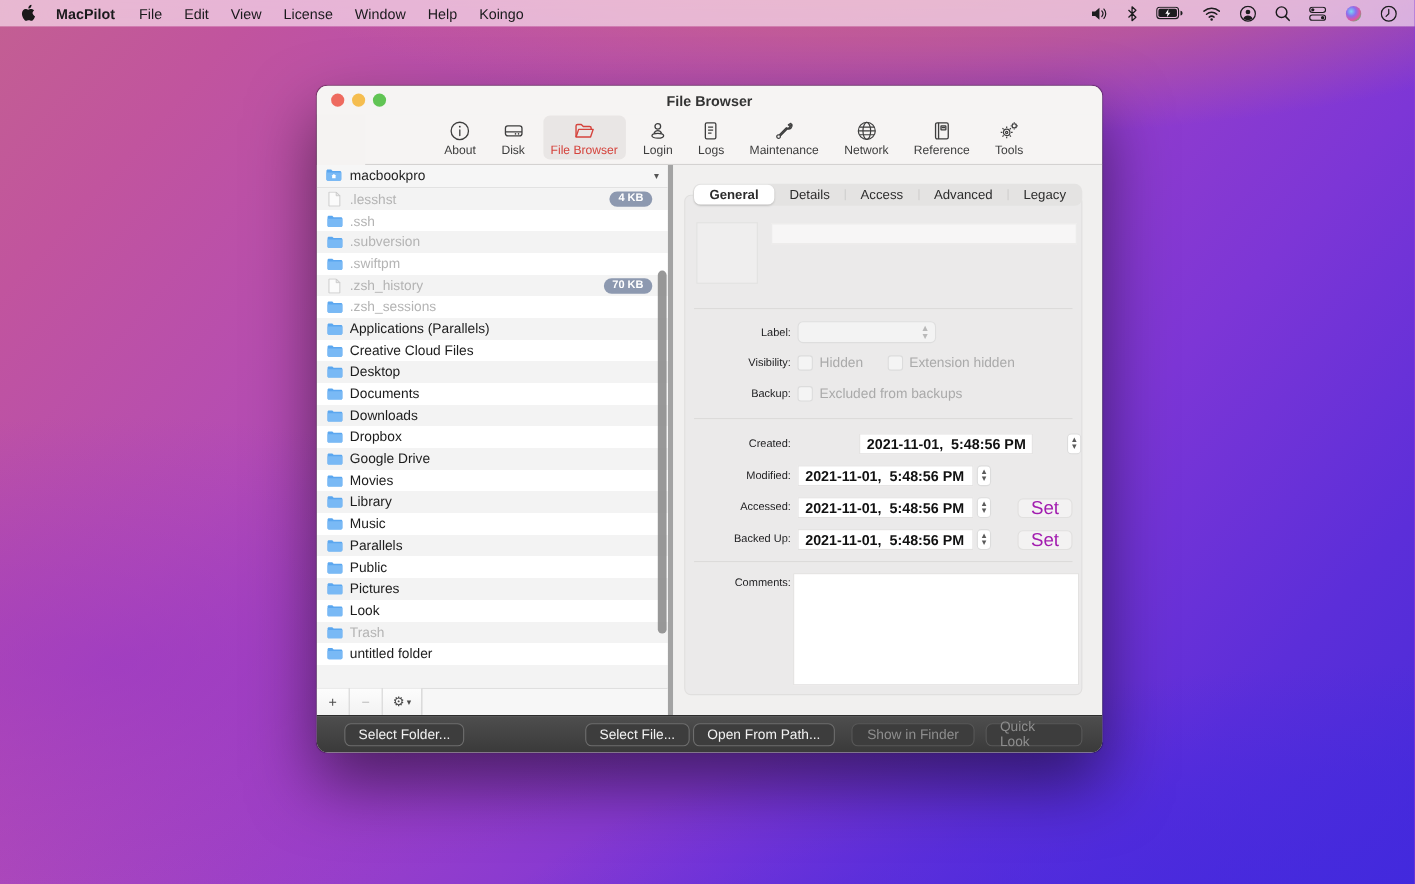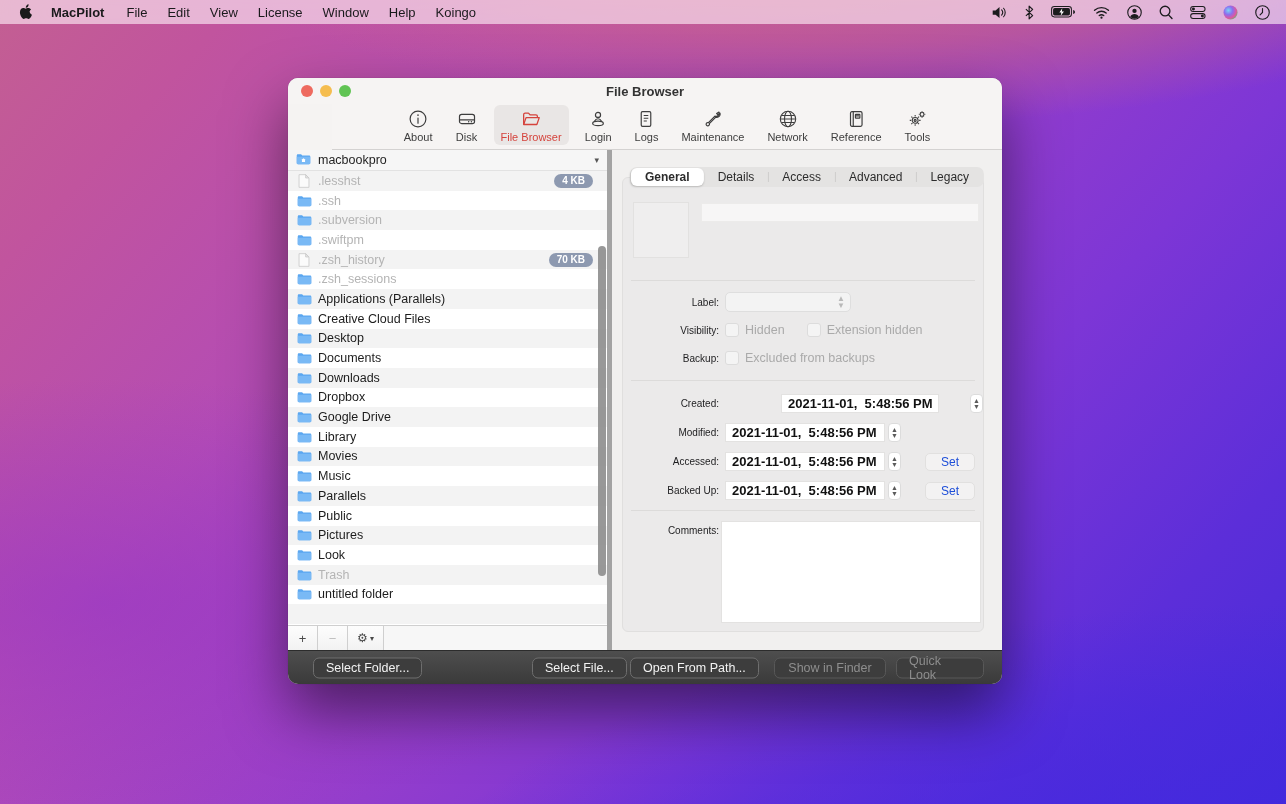--- a/index.html
+++ b/index.html
@@ -89,21 +89,21 @@
     display:flex; align-items:center; justify-content:flex-end; padding-right:5px; }
   .popup .chevs { color:#b9b9b9; font-size:8px; line-height:7px; text-align:center; }
   .chk { width:14px; height:14px; border-radius:3px; background:#f4f4f4; border:1px solid #dcdcdc; flex:0 0 14px; }
   .chk-label { font-size:12.5px; color:#aaaaaa; margin-left:6px; }
   .chk-group { display:flex; align-items:center; }
   .date-field { width:160px; height:19px; background:#fff; border:1px solid #e3e2e1; font-size:13px; color:#111;
     display:flex; align-items:center; padding-left:6px; white-space:pre;font-weight:bold; }
   .stepper { width:13px; height:19px; margin-left:3px; background:#fff; border:1px solid #dcdcdc; border-radius:4px;
     display:flex; flex-direction:column; align-items:center; justify-content:center; color:#5a5a5a; font-size:7px; line-height:6px; }
   .set-btn { width:50px; height:18px; margin-left:24px; background:#f3f2f2; border:1px solid #e1e0df; border-radius:5px;
-    font-size:12px; color:#1d4ed8; display:flex; align-items:center; justify-content:center; }
+    font-size:17px; color:#a21caf; display:flex; align-items:center; justify-content:center; }
   .comments-label { align-items:flex-start; }
   .comments-area { position:absolute; left:98px; right:2px; top:343px; height:102px; background:#fff; border:1px solid #e3e2e1; }
 
   
   .footer { position:relative; height:34px; flex:0 0 34px; background:linear-gradient(#4e4e4e,#3a3a3a); border-top:1px solid #2c2c2c; }
   .f-btn { position:absolute; top:50%; transform:translateY(-50%); height:21px; border-radius:6px;
     background:#3d3d3d; border:1px solid #6e6e6e; color:#f2f2f2; font-size:12.5px;
     display:flex; align-items:center; justify-content:center; padding:0 12px; cursor:default; }
   .f-btn.disabled { color:#8e8e8e; border-color:#585858; }
 </style>
@@ -482,33 +482,33 @@
           </div>
 
           <div class="row folder">
             <span class="ic folder-ic">
               <svg width="15" height="12" viewBox="0 0 20 16">
                 <path d="M1 3.2c0-.9.7-1.6 1.6-1.6h4.2l1.6 1.6h9c.9 0 1.6.7 1.6 1.6v8.6c0 .9-.7 1.6-1.6 1.6H2.6c-.9 0-1.6-.7-1.6-1.6z" fill="#5ba7f0"></path>
                 <path d="M1 5h18v8.4c0 .9-.7 1.6-1.6 1.6H2.6c-.9 0-1.6-.7-1.6-1.6z" fill="#79b9f5"></path>
               </svg>
             </span>
 
+            <span class="name">Movies</span>
+
+          </div>
+
+          <div class="row folder">
+            <span class="ic folder-ic">
+              <svg width="15" height="12" viewBox="0 0 20 16">
+                <path d="M1 3.2c0-.9.7-1.6 1.6-1.6h4.2l1.6 1.6h9c.9 0 1.6.7 1.6 1.6v8.6c0 .9-.7 1.6-1.6 1.6H2.6c-.9 0-1.6-.7-1.6-1.6z" fill="#5ba7f0"></path>
+                <path d="M1 5h18v8.4c0 .9-.7 1.6-1.6 1.6H2.6c-.9 0-1.6-.7-1.6-1.6z" fill="#79b9f5"></path>
+              </svg>
+            </span>
+
             <span class="name">Library</span>
-
-          </div>
-
-          <div class="row folder">
-            <span class="ic folder-ic">
-              <svg width="15" height="12" viewBox="0 0 20 16">
-                <path d="M1 3.2c0-.9.7-1.6 1.6-1.6h4.2l1.6 1.6h9c.9 0 1.6.7 1.6 1.6v8.6c0 .9-.7 1.6-1.6 1.6H2.6c-.9 0-1.6-.7-1.6-1.6z" fill="#5ba7f0"></path>
-                <path d="M1 5h18v8.4c0 .9-.7 1.6-1.6 1.6H2.6c-.9 0-1.6-.7-1.6-1.6z" fill="#79b9f5"></path>
-              </svg>
-            </span>
-
-            <span class="name">Movies</span>
 
           </div>
 
           <div class="row folder">
             <span class="ic folder-ic">
               <svg width="15" height="12" viewBox="0 0 20 16">
                 <path d="M1 3.2c0-.9.7-1.6 1.6-1.6h4.2l1.6 1.6h9c.9 0 1.6.7 1.6 1.6v8.6c0 .9-.7 1.6-1.6 1.6H2.6c-.9 0-1.6-.7-1.6-1.6z" fill="#5ba7f0"></path>
                 <path d="M1 5h18v8.4c0 .9-.7 1.6-1.6 1.6H2.6c-.9 0-1.6-.7-1.6-1.6z" fill="#79b9f5"></path>
               </svg>
             </span>

